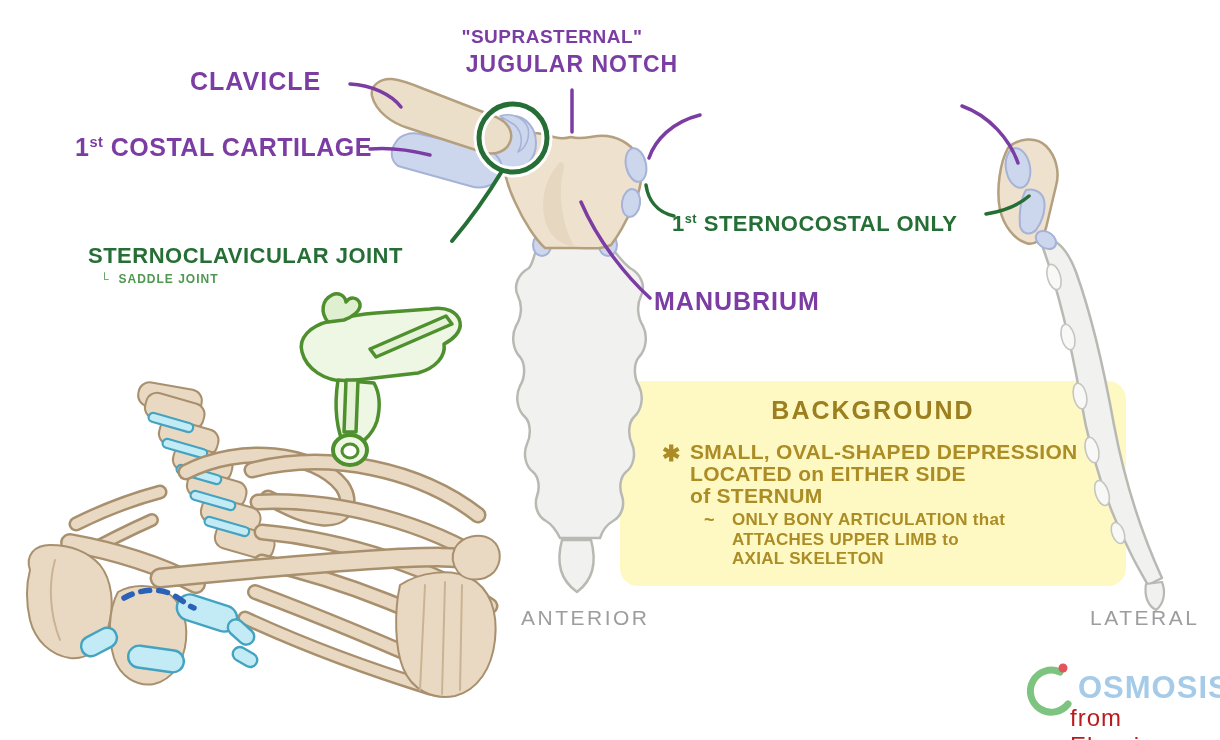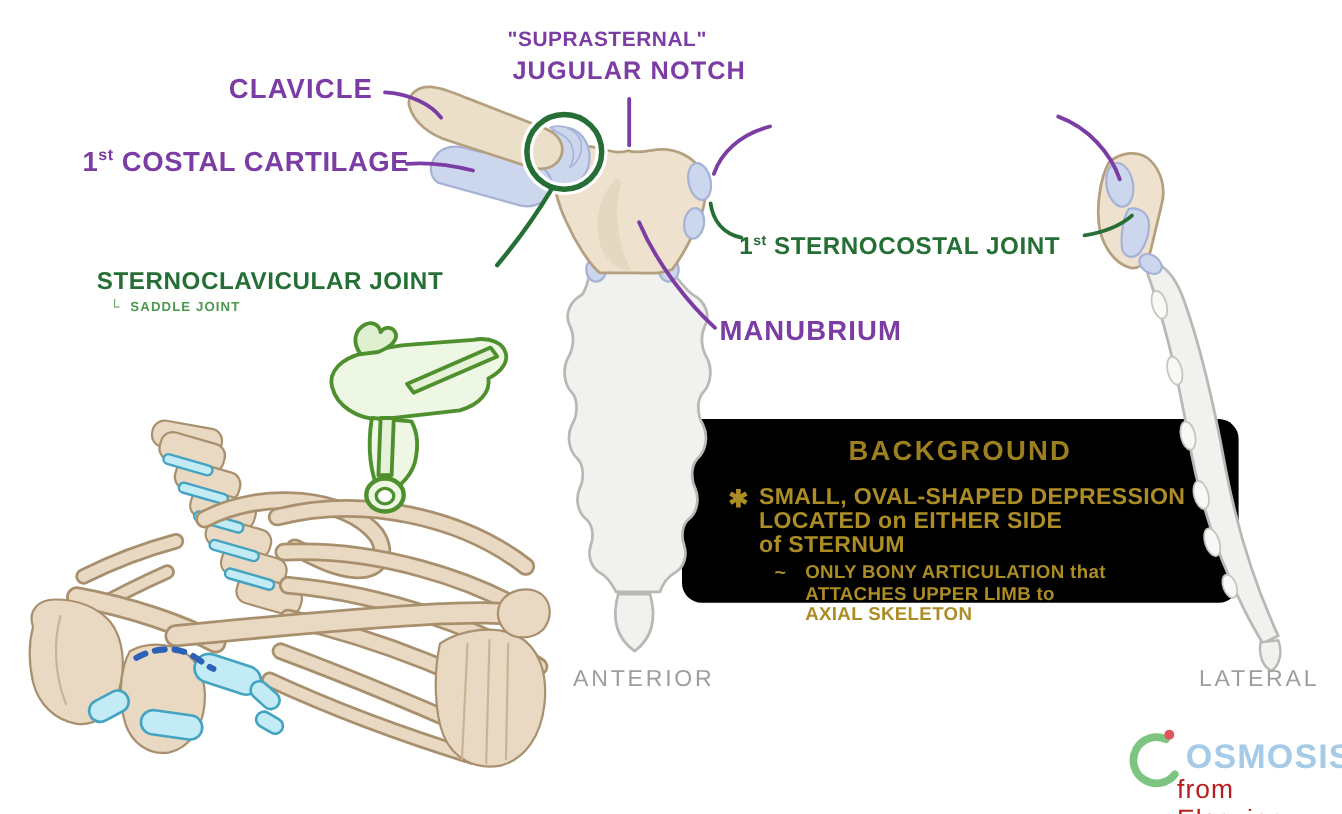--- a/index.html
+++ b/index.html
@@ -5,35 +5,35 @@
   html,body{margin:0;padding:0;background:#fff;}
   #canvas{position:relative;width:1220px;height:740px;background:#ffffff;overflow:hidden;
           font-family:"Liberation Sans",sans-serif;}
   svg{position:absolute;left:0;top:0;}
   
   .lbl{position:absolute;font-weight:700;white-space:nowrap;z-index:30;}
   .purple{color:#7b3da3;}
   .greenD{color:#256e35;}
   .greenL{color:#4f9851;}
   .lbl sup{font-size:58%;vertical-align:super;font-weight:700;}
-  #clavicle-label{left:208px;top:67px;font-size:25px;letter-spacing:1px;}
+  #clavicle-label{left:190px;top:67px;font-size:25px;letter-spacing:1px;}
   #suprasternal-label{left:452px;top:26px;width:200px;text-align:center;font-size:19px;letter-spacing:.5px;}
   #jugular-label{left:448px;top:51px;width:248px;text-align:center;font-size:23px;letter-spacing:1px;}
   #clavicular-notches-label{left:700px;top:80px;width:266px;text-align:center;font-size:31px;line-height:40px;letter-spacing:1.5px;}
   #costal-label{left:75px;top:133px;font-size:25px;letter-spacing:.5px;}
   #sternoclavicular-label{left:88px;top:243px;font-size:22px;letter-spacing:.5px;}
   #saddle-label{left:100px;top:272px;font-size:12px;font-weight:600;letter-spacing:1px;}
   #saddle-label .pfx{margin-right:9px;font-weight:400;}
   #sternocostal-label{left:672px;top:211px;font-size:22px;letter-spacing:.5px;}
   #manubrium-label{left:654px;top:287px;font-size:25px;letter-spacing:1px;}
   .caption{position:absolute;color:#9d9d9d;font-size:21px;font-weight:400;letter-spacing:2.5px;z-index:30;}
   #anterior-caption{left:521px;top:606px;}
   #lateral-caption{left:1090px;top:606px;}
   
-  #bg-box{position:absolute;left:620px;top:381px;width:506px;height:167px;background:#000000;border-radius:18px;z-index:5;}
+  #bg-box{position:absolute;left:620px;top:381px;width:506px;height:205px;background:#fef9c3;border-radius:18px;z-index:5;}
   #bg-box .title{position:absolute;left:0;top:15px;width:100%;text-align:center;color:#9c7f1e;font-size:25px;font-weight:700;letter-spacing:2px;}
   #bg-box .b-marker{position:absolute;color:#ab8c25;font-weight:700;}
   #bg-box .b-lines{position:absolute;color:#ab8c25;font-weight:700;}
   #b1-marker{left:42px;top:60px;font-size:22px;}
   #b1-lines{left:70px;top:60px;font-size:21px;line-height:22px;letter-spacing:.3px;}
   #b2-marker{left:84px;top:129px;font-size:18px;}
   #b2-lines{left:112px;top:129px;font-size:17px;line-height:19.5px;letter-spacing:.3px;}
   
   #logo{position:absolute;left:1022px;top:658px;width:190px;height:72px;z-index:30;}
   #logo .brand{position:absolute;left:30px;top:12px;font-size:31px;font-weight:700;color:#a5cbe8;letter-spacing:1px;margin-left:26px;}
@@ -201,21 +201,21 @@
     <span>1</span><sup>st</sup><span> COSTAL CARTILAGE</span>
   </div>
 
   <div class="lbl greenD" id="sternoclavicular-label">STERNOCLAVICULAR JOINT</div>
 
   <div class="lbl greenL" id="saddle-label">
     <span class="pfx">└</span><span>SADDLE JOINT</span>
   </div>
 
   <div class="lbl greenD" id="sternocostal-label">
-    <span>1</span><sup>st</sup><span> STERNOCOSTAL JOINT</span>
+    <span>1</span><sup>st</sup><span> STERNOCOSTAL ONLY</span>
   </div>
 
   <div class="lbl purple" id="manubrium-label">MANUBRIUM</div>
 
   <div id="bg-box">
     <div class="title">BACKGROUND</div>
     <div class="b-marker" id="b1-marker">✱</div>
     <div class="b-lines" id="b1-lines">
       <div>SMALL, OVAL-SHAPED DEPRESSION</div>
       <div>LOCATED on EITHER SIDE</div>

